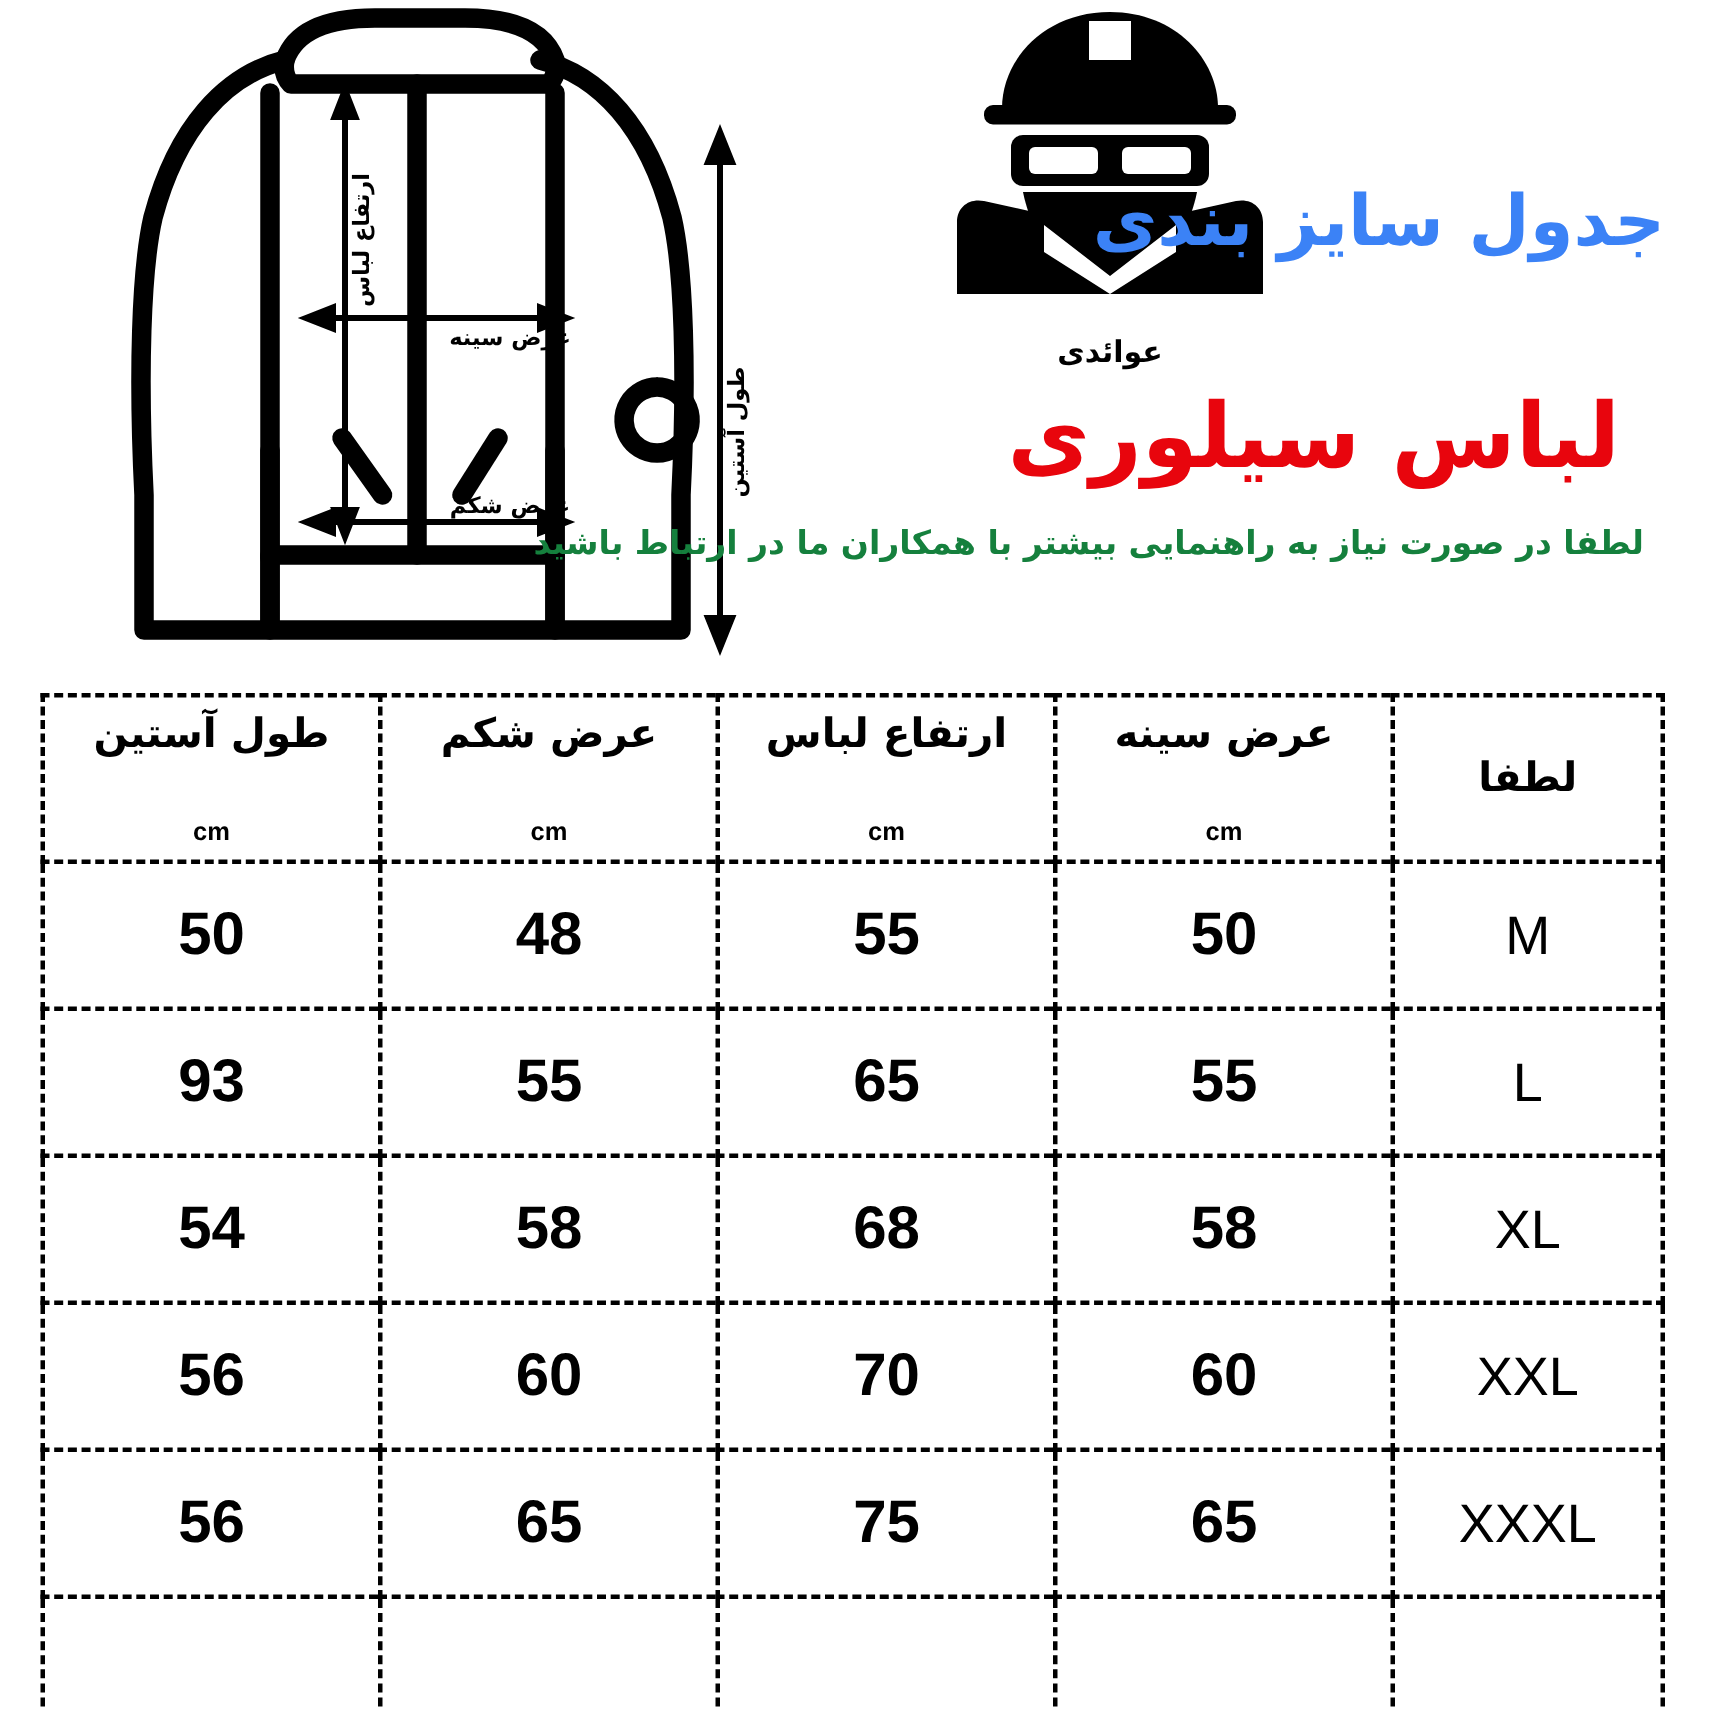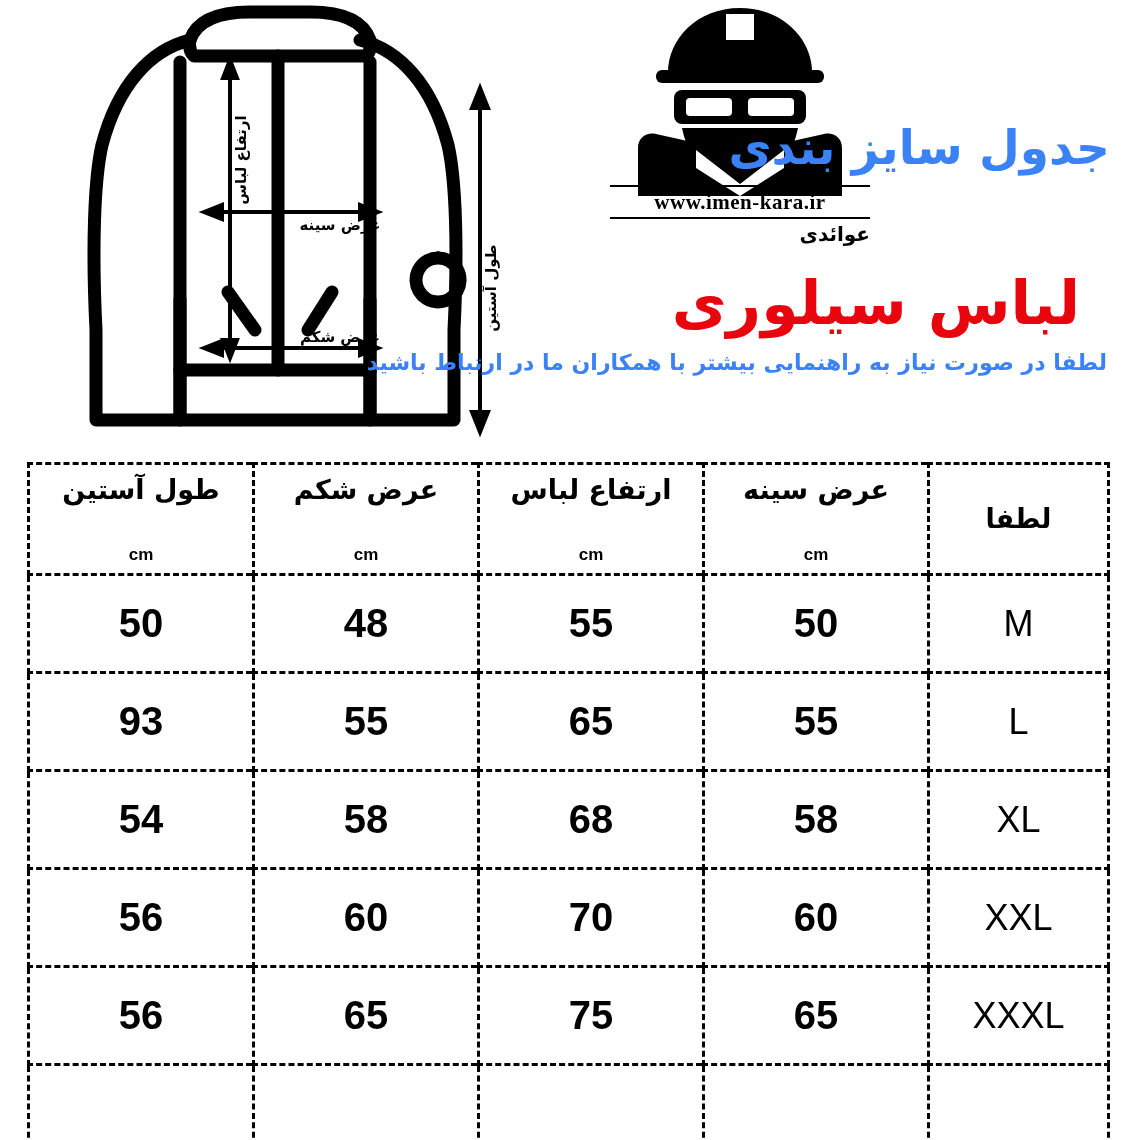--- a/index.html
+++ b/index.html
@@ -63,51 +63,52 @@
     border-bottom: 2px solid #000;
     padding: 3px 0 2px 0;
     direction: ltr;
   }
 
   .logo-fa {
     position: absolute;
     left: 130px;
     top: 222px;
     width: 260px;
+    text-align: center;
     font-size: 20px;
     font-weight: bold;
   }
 
   .title-main {
     position: absolute;
     right: 30px;
     top: 120px;
     font-size: 47px;
     font-weight: bold;
     color: #3b82f6;
     white-space: nowrap;
   }
 
   .title-red {
     position: absolute;
     right: 60px;
-    top: 268px;
+    top: 256px;
     font-size: 60px;
     font-weight: bold;
     color: #e8050d;
     white-space: nowrap;
   }
 
   .subtitle {
     position: absolute;
-    right: 33px;
+    right: 44px;
     top: 350px;
     font-size: 22px;
     font-weight: bold;
-    color: #3b82f6;
+    color: #15803d;
     white-space: nowrap;
   }
 
   
   .table-wrap {
     position: absolute;
     left: 30px;
     top: 462px;
     width: 1080px;
   }
@@ -228,21 +229,20 @@
           <rect x="118" y="98" width="46" height="18" rx="4" fill="#fff"></rect>
 
           <path d="M52 128 C 60 168, 86 182, 110 182 C 134 182, 160 168, 168 128 Z"></path>
 
           <path d="M8 196 L 8 148 C 8 138, 16 132, 26 134 L 62 142 L 110 176 L 158 142 L 194 134 C 204 132, 212 138, 212 148 L 212 196 Z"></path>
           <path d="M66 150 L 110 184 L 154 150 L 154 168 L 110 196 L 66 168 Z" fill="#fff"></path>
         </g>
       </svg>
     </div>
 
-    <div class="logo-url">www.imen-kara.ir</div>
     <div class="logo-fa">عوائدی</div>
 
     <div class="title-main">جدول سایز بندی</div>
     <div class="title-red">لباس سیلوری</div>
     <div class="subtitle">لطفا در صورت نیاز به راهنمایی بیشتر با همکاران ما در ارتباط باشید</div>
   </div>
 </div>
 
 <div class="table-wrap">
   <table class="size-table">

